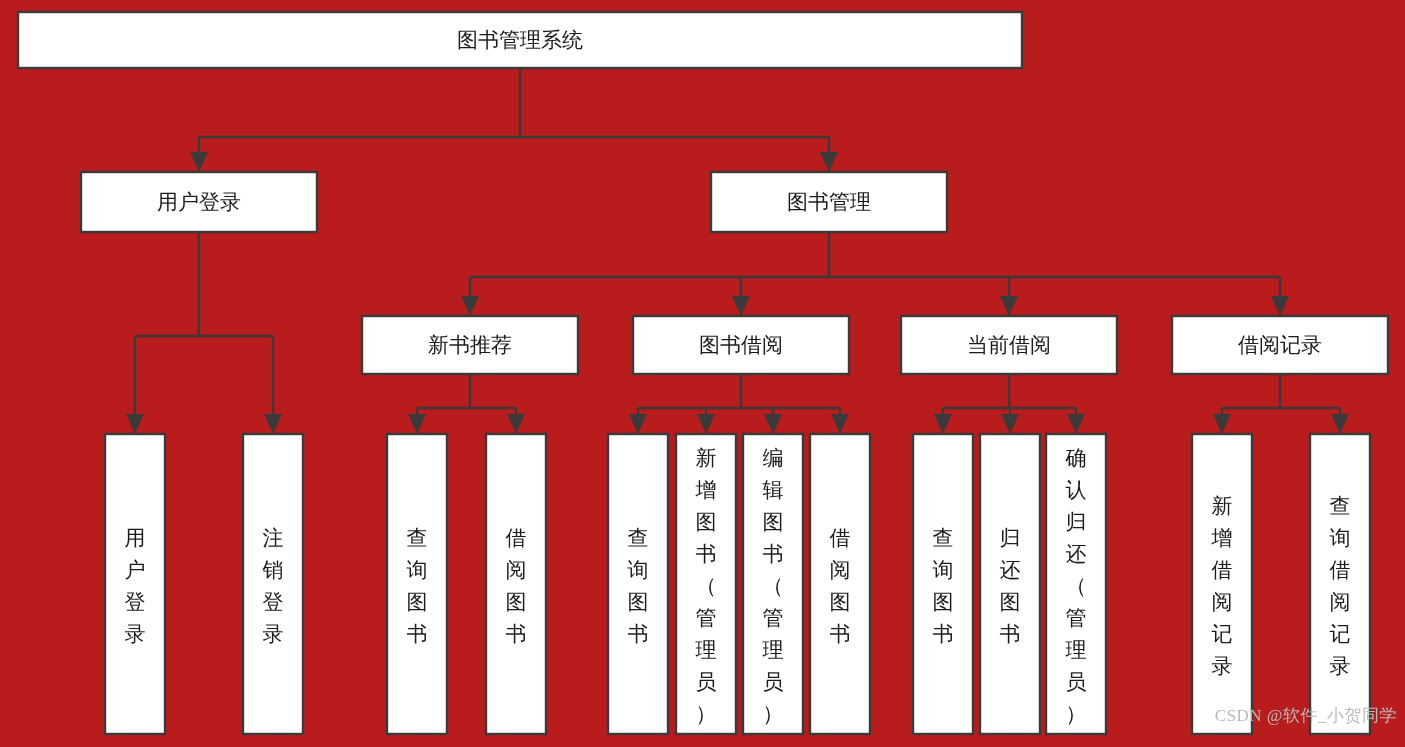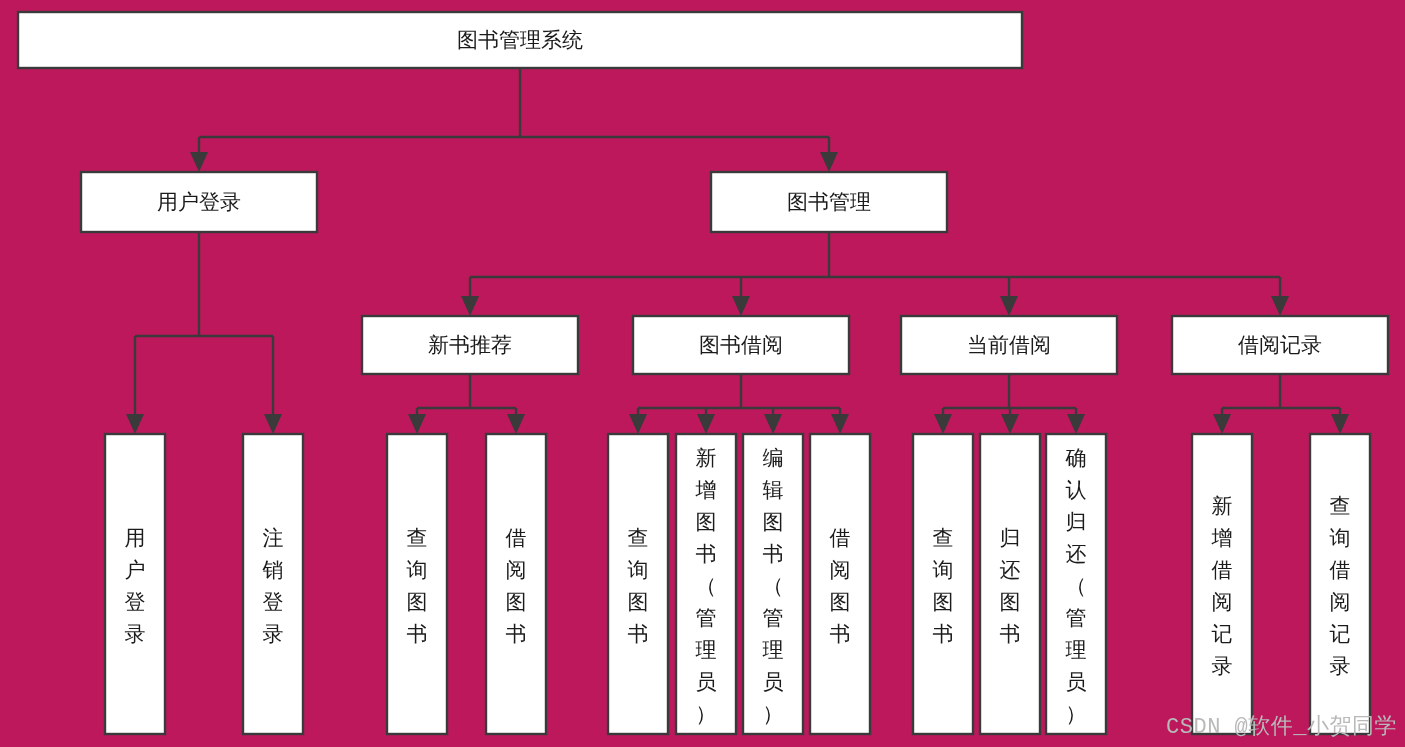--- a/index.html
+++ b/index.html
@@ -10,21 +10,21 @@
   body {
     width: 1405px;
     height: 747px;
     font-family: "Liberation Sans", "DejaVu Sans", sans-serif;
     overflow: hidden;
   }
   #diagram-root {
     position: relative;
     width: 1405px;
     height: 747px;
-    background: #be185d;
+    background: #b91c1c;
   }
   svg#tree-svg {
     position: absolute;
     left: 0;
     top: 0;
     width: 1405px;
     height: 747px;
     display: block;
   }
   .node-box {
@@ -51,23 +51,23 @@
   }
   .node-label-v {
     font-family: "Liberation Sans", "DejaVu Sans", sans-serif;
     font-size: 21px;
     fill: #1b1b1b;
     text-anchor: middle;
   }
   .watermark {
     position: absolute;
     right: 8px;
-    bottom: 6px;
-    font-family: Liberation Mono, monospace;
-    font-size: 22px;
+    bottom: 20px;
+    font-family: Liberation Serif, serif;
+    font-size: 17px;
     color: #b9b9b9;
     letter-spacing: 0.5px;
     white-space: nowrap;
     pointer-events: none;
   }
 </style>
 </head>
 <body>
 
 <div id="diagram-root">

